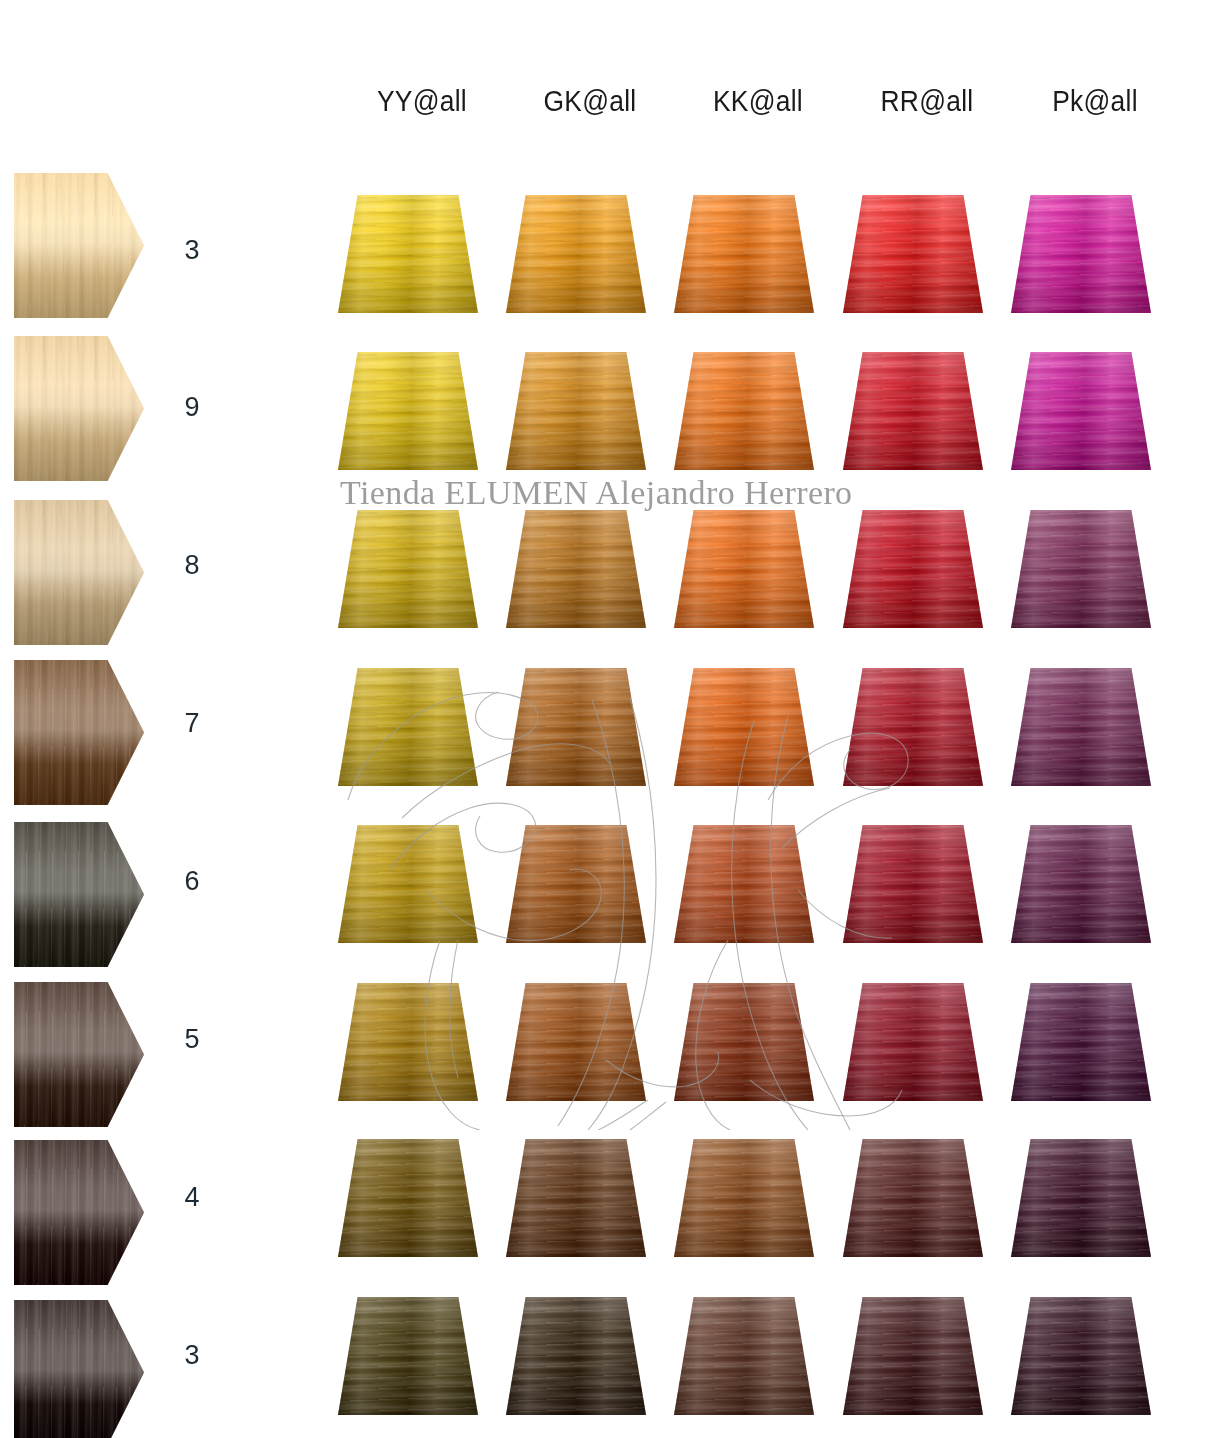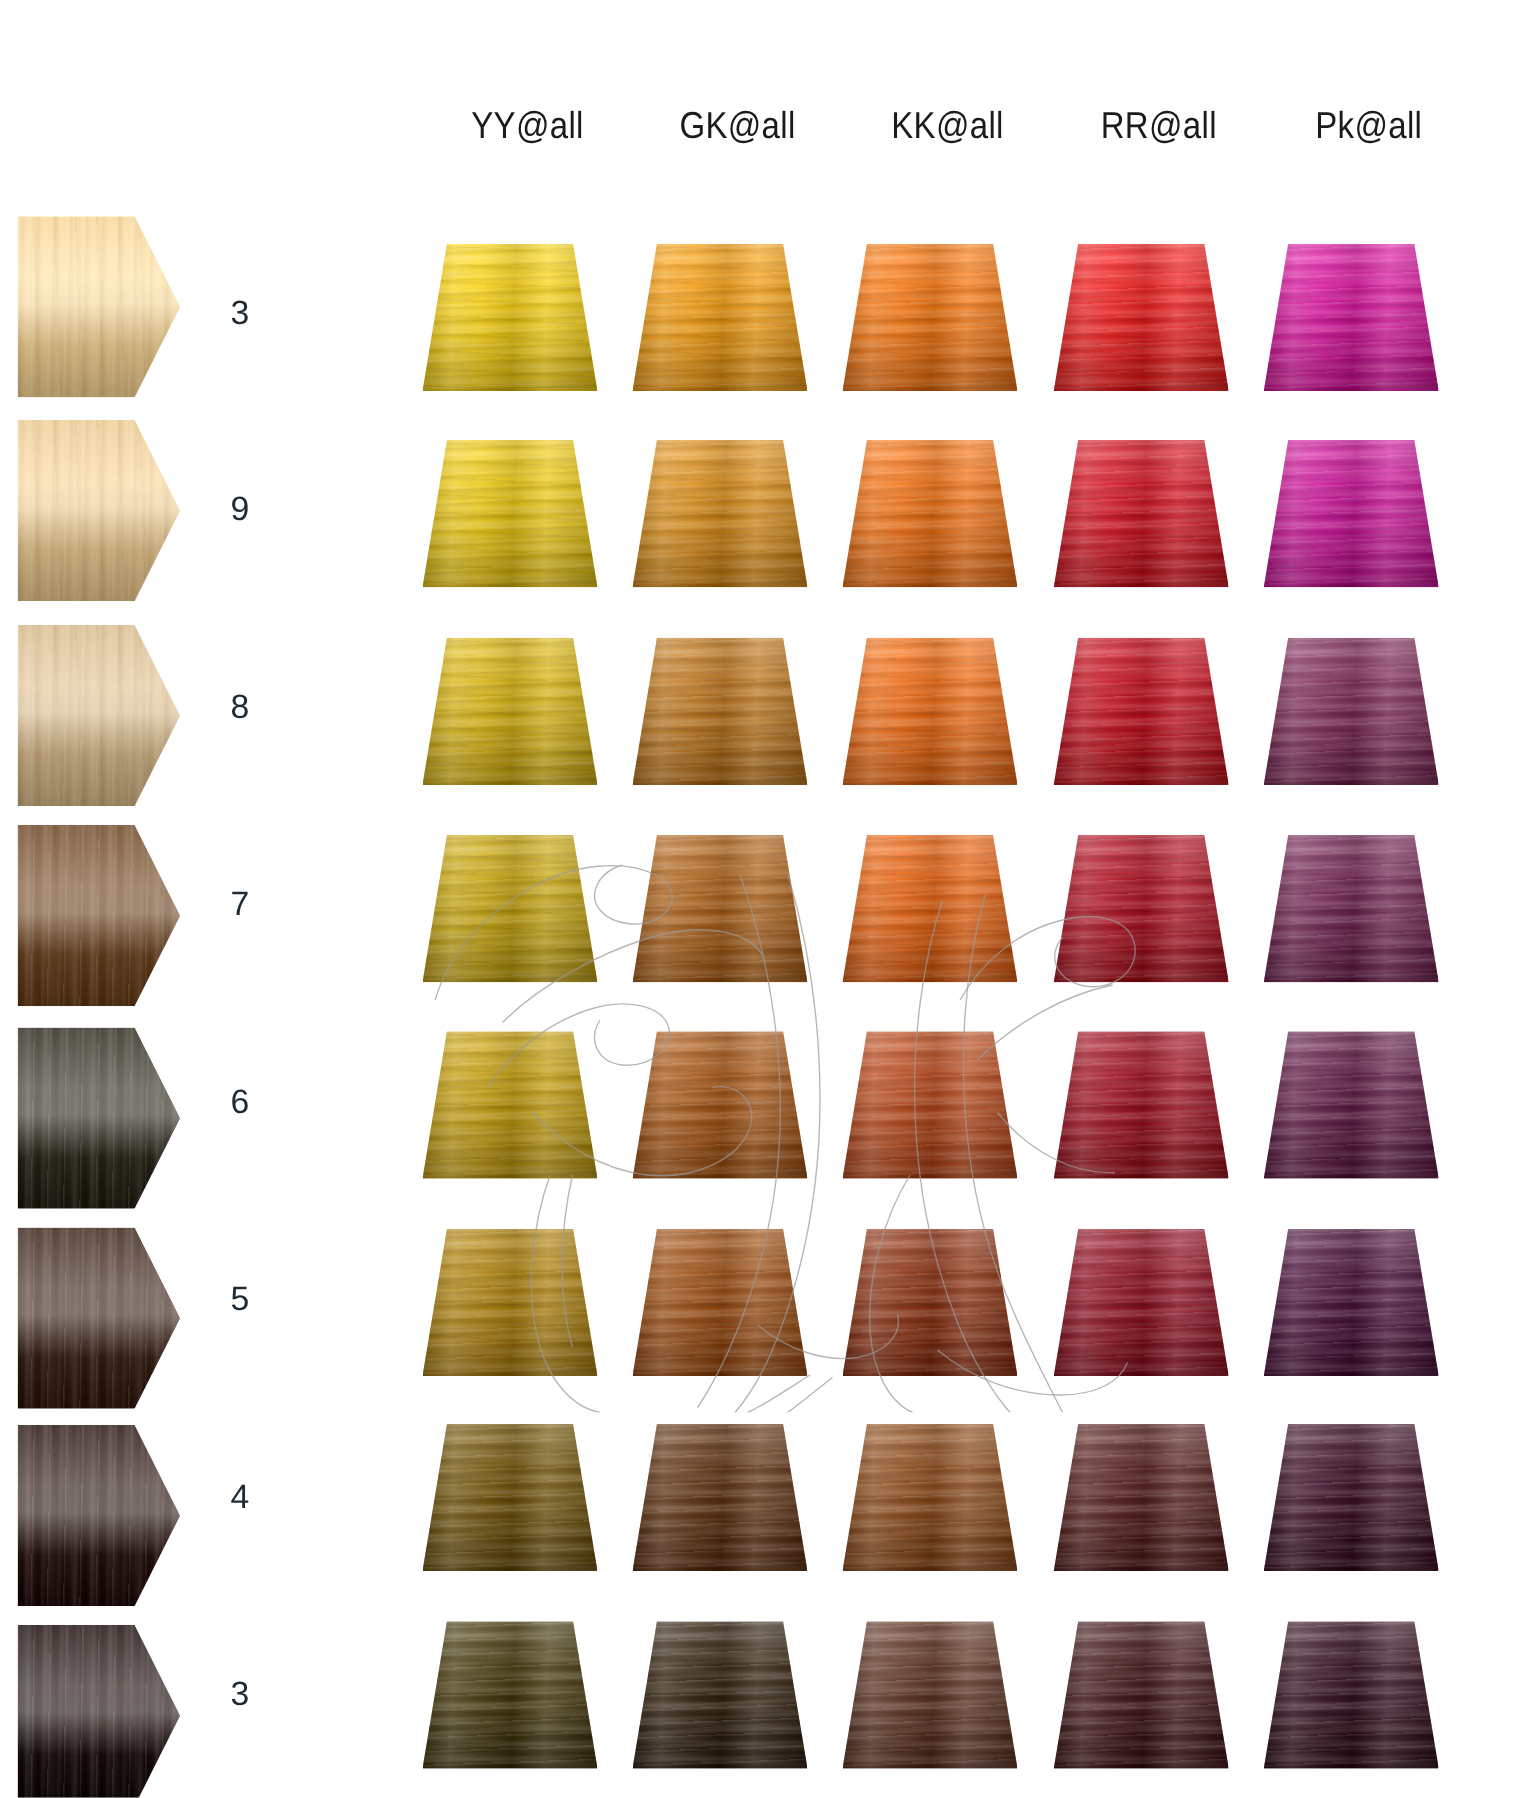--- a/index.html
+++ b/index.html
@@ -440,14 +440,15 @@
     <path d="M452 208 C 480 180, 520 156, 560 148"></path>
     <path d="M468 250 C 492 280, 528 300, 562 298"></path>
     <path d="M424 80 C 408 130, 400 190, 402 250 C 404 310, 416 368, 436 418
              C 448 448, 464 474, 478 490"></path>
     <path d="M458 76 C 444 128, 438 188, 442 248 C 446 308, 460 364, 482 412
              C 494 440, 508 466, 520 490"></path>
     <path d="M398 300 C 376 336, 364 382, 366 424 C 368 458, 382 482, 400 490"></path>
     <path d="M420 440 C 446 462, 482 476, 518 476 C 546 476, 566 466, 572 450"></path>
   </svg>
 
+  <div id="text-watermark">Tienda ELUMEN Alejandro Herrero</div>
 
 </div>
 
 </body></html>

